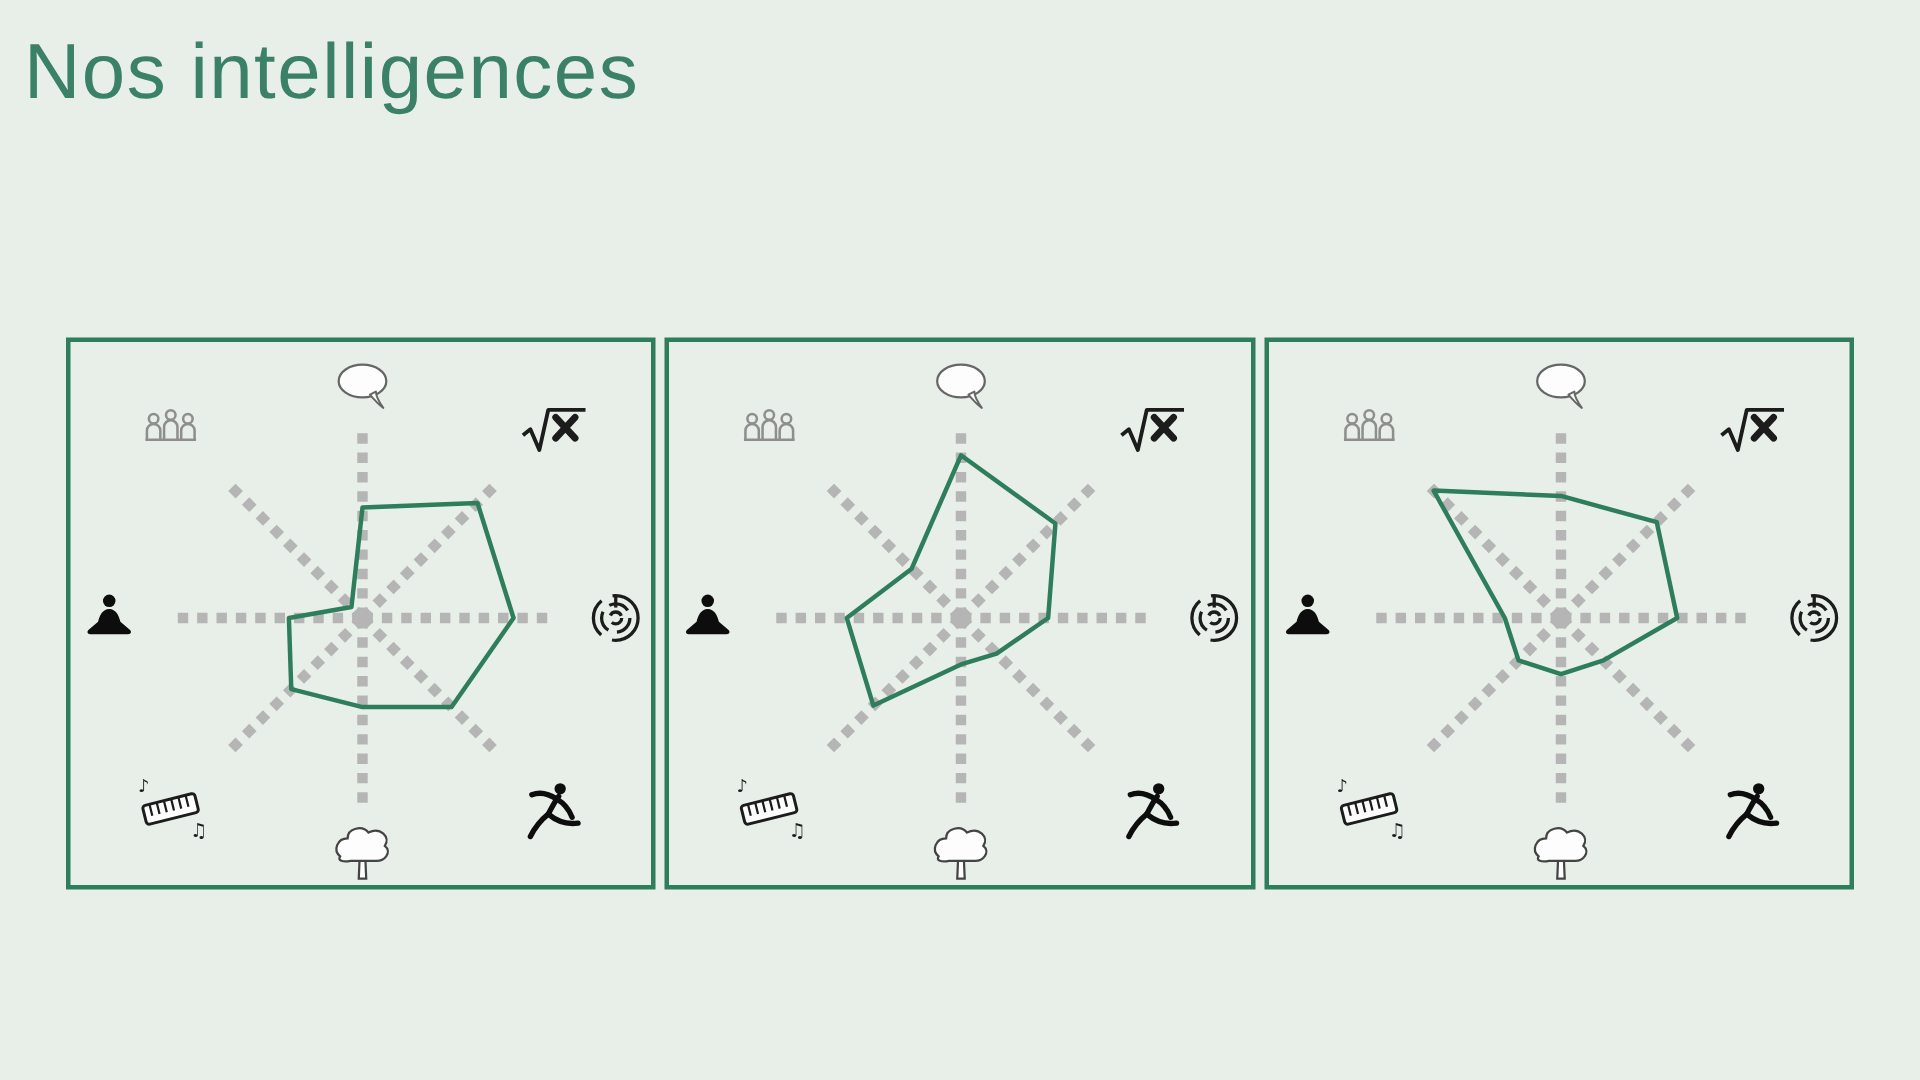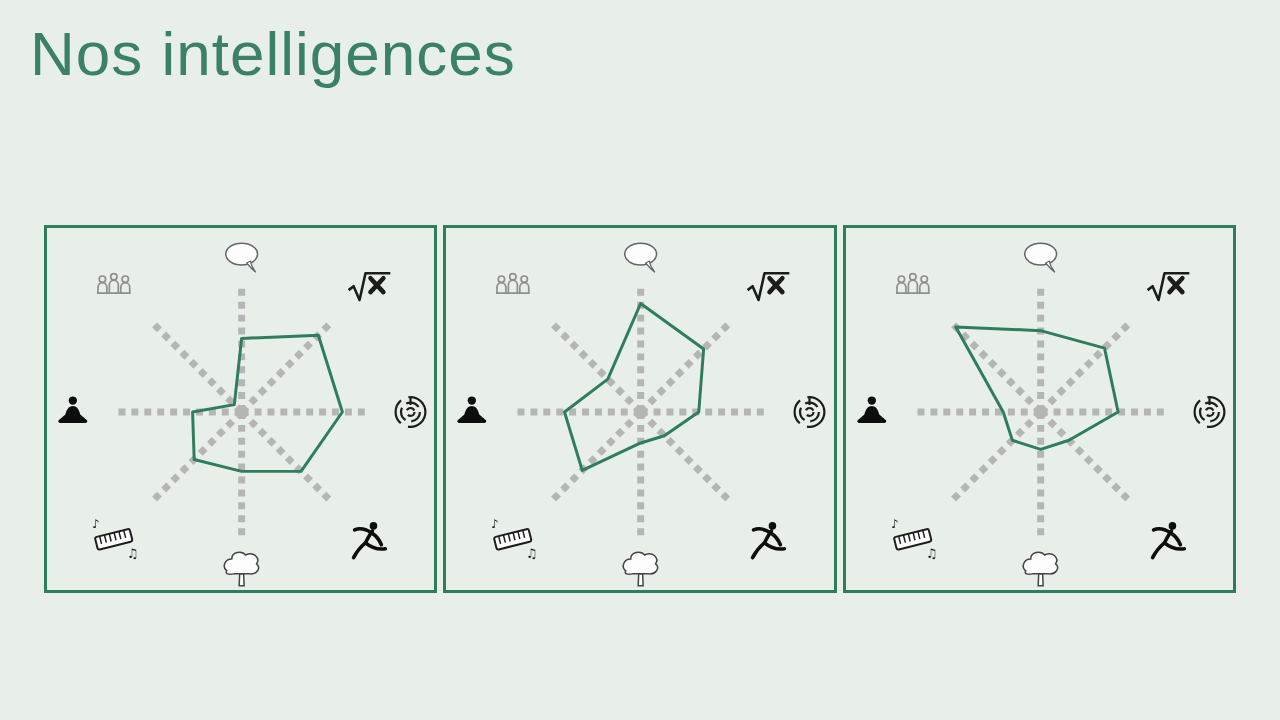--- a/index.html
+++ b/index.html
@@ -4,22 +4,22 @@
 <style>
   html,body{margin:0;padding:0;}
   body{
     width:1280px;height:720px;
     background:var(--bg,#e8efe9);
     font-family:"Liberation Sans",sans-serif;
     overflow:hidden;position:relative;
   }
   .slide{position:absolute;inset:0;}
   .title{
-    position:absolute;left:30px;top:18px;margin:0;
-    font-size:62px;font-weight:500;letter-spacing:1px;
+    position:absolute;left:16px;top:18px;margin:0;
+    font-size:52px;font-weight:500;letter-spacing:1px;
     color:var(--title,#3a8168);
     font-family:"Liberation Sans",sans-serif;
   }
   .panels{
     position:absolute;left:44px;top:225px;width:1192px;height:368px;
     display:flex;gap:6px;
   }
   .panel{
     flex:1 1 0;box-sizing:border-box;
     border:3px solid var(--border,#2e7d5b);

